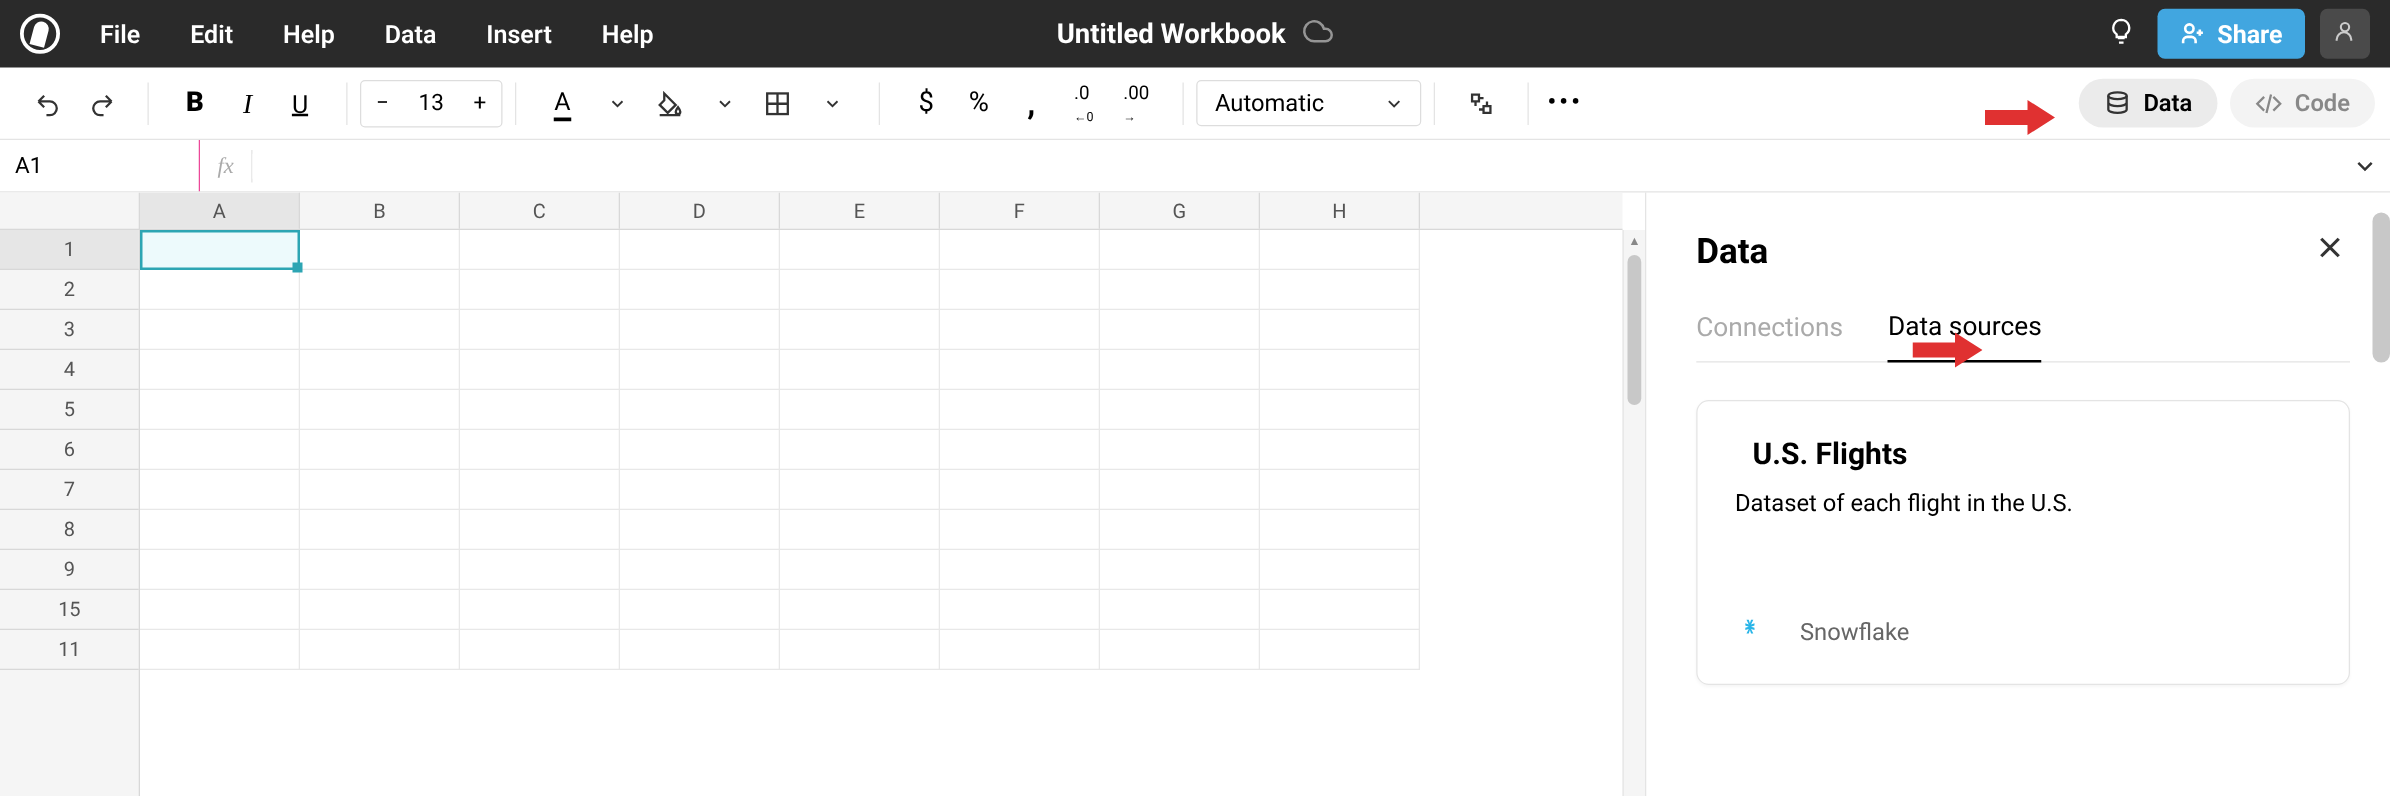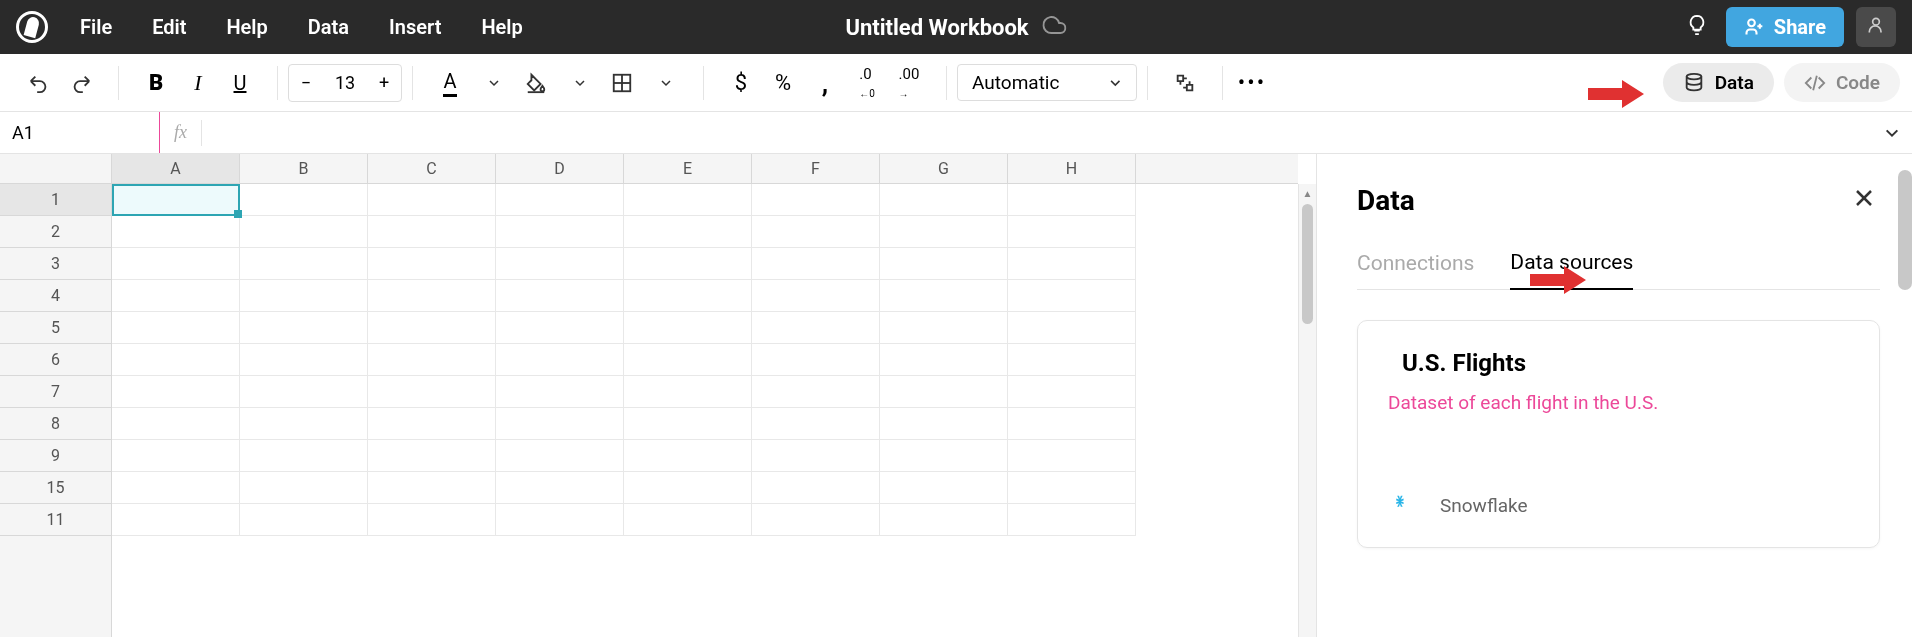--- a/index.html
+++ b/index.html
@@ -65,21 +65,21 @@
 
 
 .panel-header { display: flex; align-items: center; justify-content: space-between; margin-bottom: 32px; }
 .panel-title { font-size: 28px; font-weight: 700; }
 .panel-close { cursor: pointer; padding: 4px; }
 .tabs { display: flex; gap: 36px; border-bottom: 1px solid #e4e4e4; margin-bottom: 30px; align-items: center; }
 .tab { padding-bottom: 14px; font-size: 21px; cursor: pointer; color: #aaa; }
 .tab.active { color: #000; border-bottom: 2px solid #000; margin-bottom: -1px; }
 .card { border: 1px solid #e4e4e4; border-radius: 10px; padding: 28px 30px 26px; box-shadow: 0 1px 3px rgba(0,0,0,0.04); }
 .card-title { font-size: 24px; font-weight: 700; margin-bottom: 14px; margin-left: 14px; }
-.card-desc { font-size: 19px; color: #ec4899; margin-bottom: 80px; }
+.card-desc { font-size: 19px; color: #000000; margin-bottom: 80px; }
 .card-footer { display: flex; align-items: flex-start; gap: 30px; color: #666; font-size: 19px; }
 .snowflake-icon { color: #29b5e8; }
 
 
 .arrow { position: absolute; z-index: 50; pointer-events: none; }
 .arrow1 { top: 78px; left: 1588px; }
 .arrow2 { top: 264px; left: 1530px; }
 
 
 .page-scroll { position: absolute; right: 0; top: 170px; width: 14px; height: 120px; background: #c8c8c8; border-radius: 7px; }

